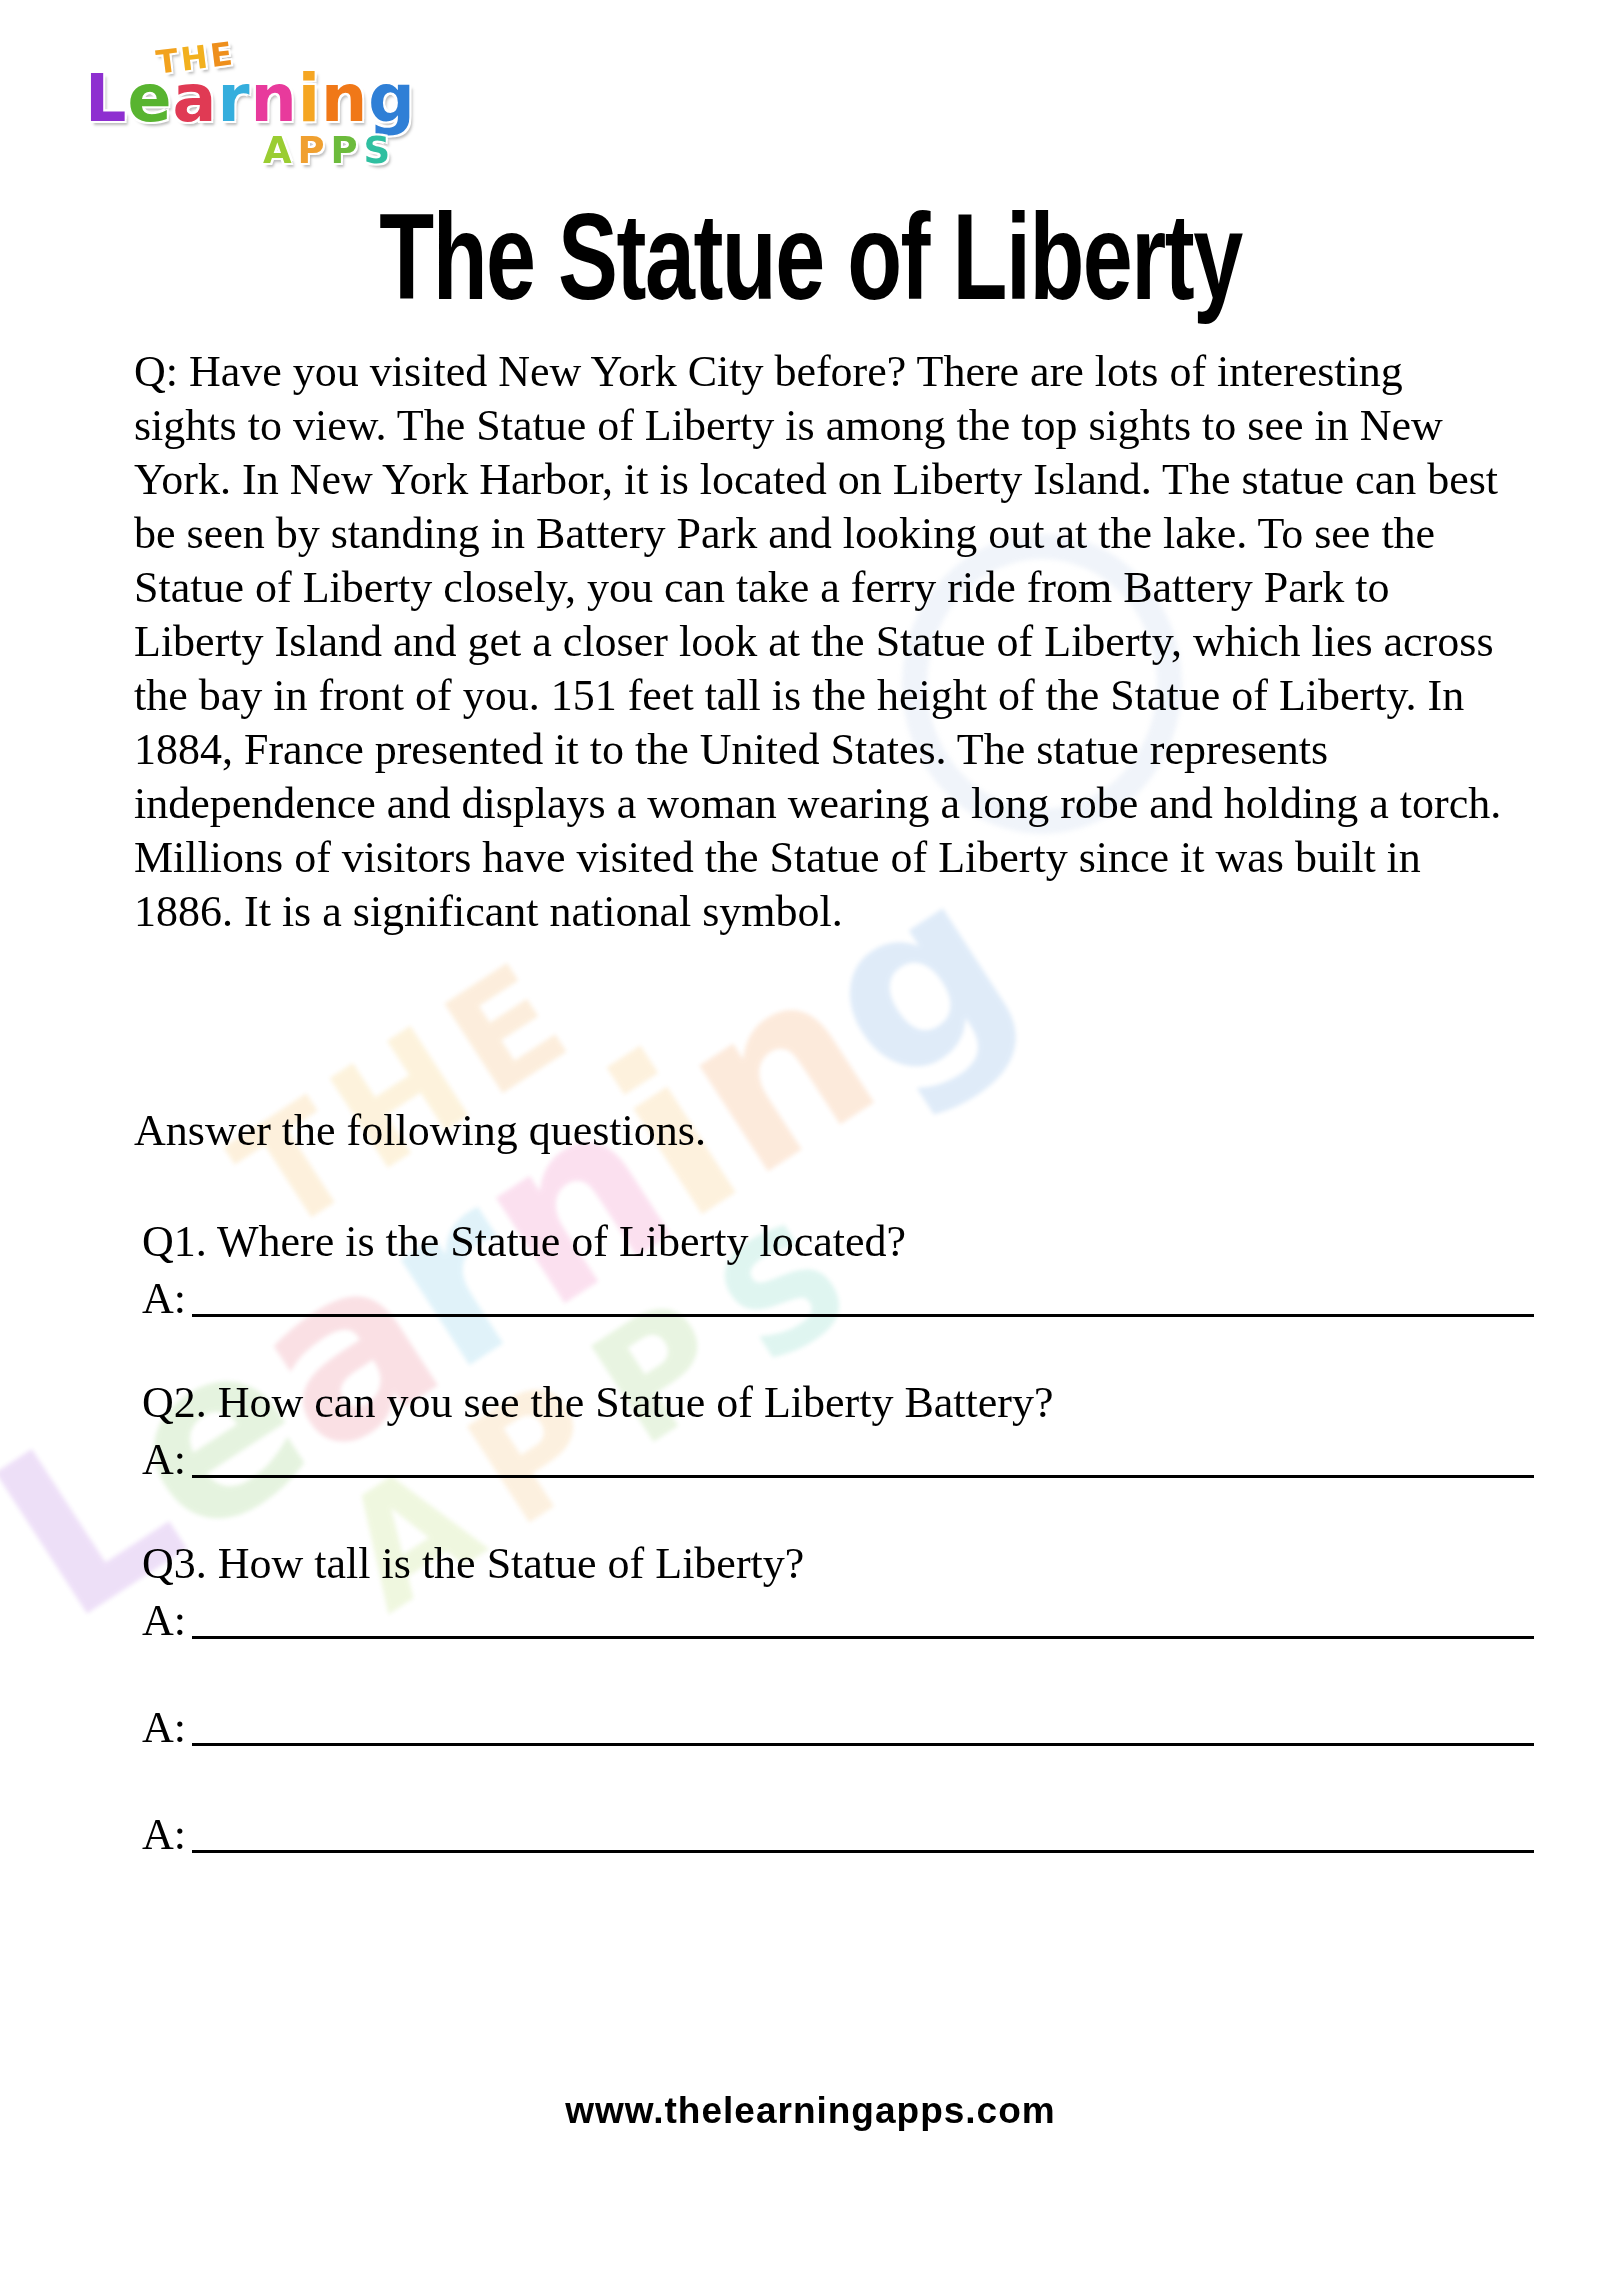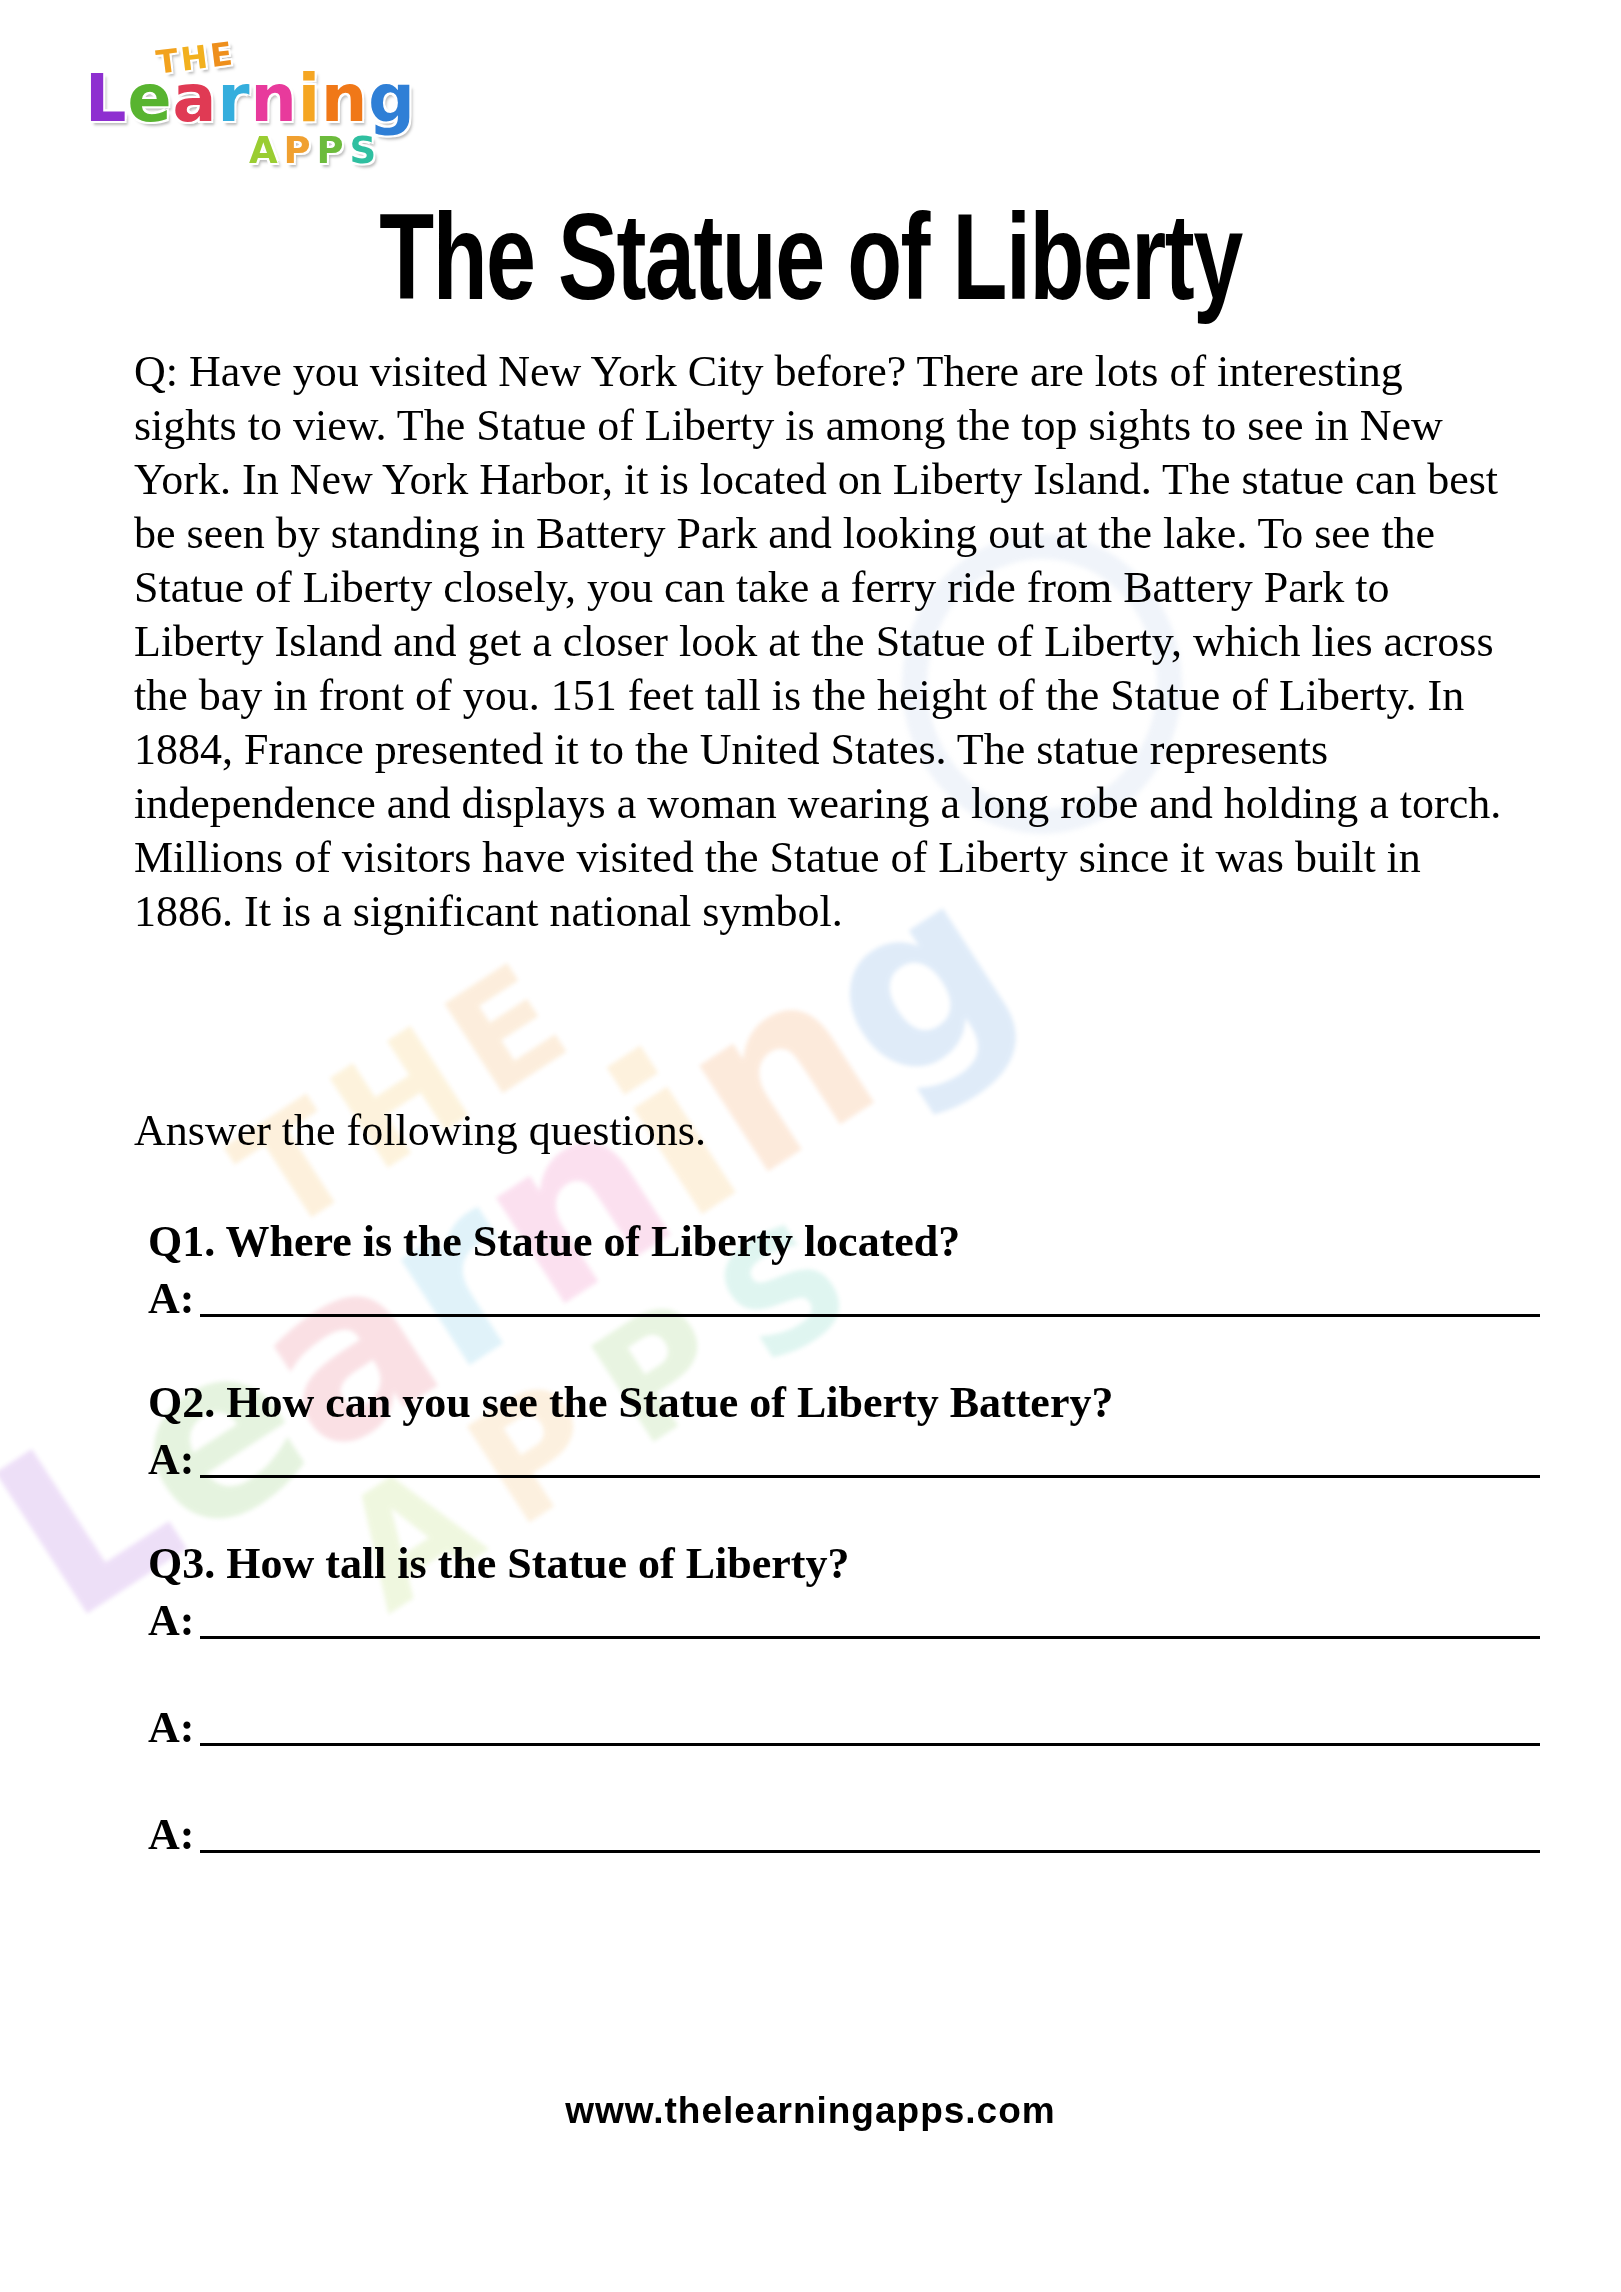--- a/index.html
+++ b/index.html
@@ -31,21 +31,21 @@
   .logo{
     position:absolute;left:83px;top:37px;width:333px;height:149px;
     font-family:"DejaVu Sans", sans-serif;font-weight:bold;
   }
   .logo > div{
     text-shadow:2px 2px 0 #fff,-2px -2px 0 #fff,2px -2px 0 #fff,
                 -2px 2px 0 #fff,2.9px 3.9px 2.9px rgba(60,60,60,.35);
   }
   .logo-the{position:absolute;left:73px;top:2px;font-size:32px;letter-spacing:2.9px;transform:rotate(-7deg);}
   .logo-learning{position:absolute;left:2px;top:23.5px;font-size:65px;letter-spacing:1px;}
-  .logo-apps{position:absolute;left:166px;top:92px;font-size:37px;letter-spacing:5.9px;}
+  .logo-apps{position:absolute;left:180px;top:92px;font-size:37px;letter-spacing:5.9px;}
 
   
   .title{
     position:absolute;left:0;top:192px;width:100%;margin:0;
     text-align:center;
     font-family:"Liberation Sans", sans-serif;font-weight:bold;
     font-size:123px;letter-spacing:-2px;line-height:1.05;
     transform:scaleX(.73);transform-origin:50% 0;
   }
 
@@ -55,23 +55,22 @@
     font-size:44px;line-height:54px;text-align:left;
   }
 
   .instruction{
     position:absolute;left:134px;top:1104px;margin:0;
     font-size:44px;line-height:54px;
   }
 
   
   #questions{
-    position:absolute;left:148px;top:1215px;width:1392px;
+    position:absolute;left:142px;top:1215px;width:1392px;
     font-size:44px;
-    font-weight:bold;
   }
   .qa{margin-bottom:52px;}
   .q{line-height:54px;}
   .a-row{display:flex;align-items:flex-end;height:55px;}
   .a-label{line-height:51px;}
   .a-line{flex:1;border-bottom:3.9px solid #000;margin:0 0 6.9px 5.9px;}
   .qa:last-child .a-row{margin-top:21.6px;}
 
   
   .footer{

